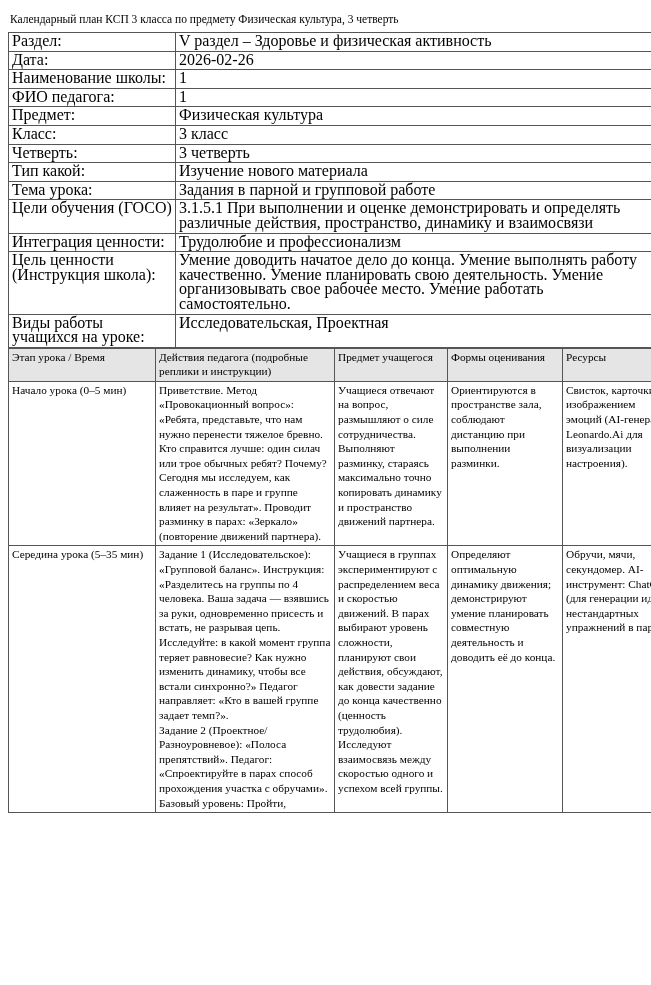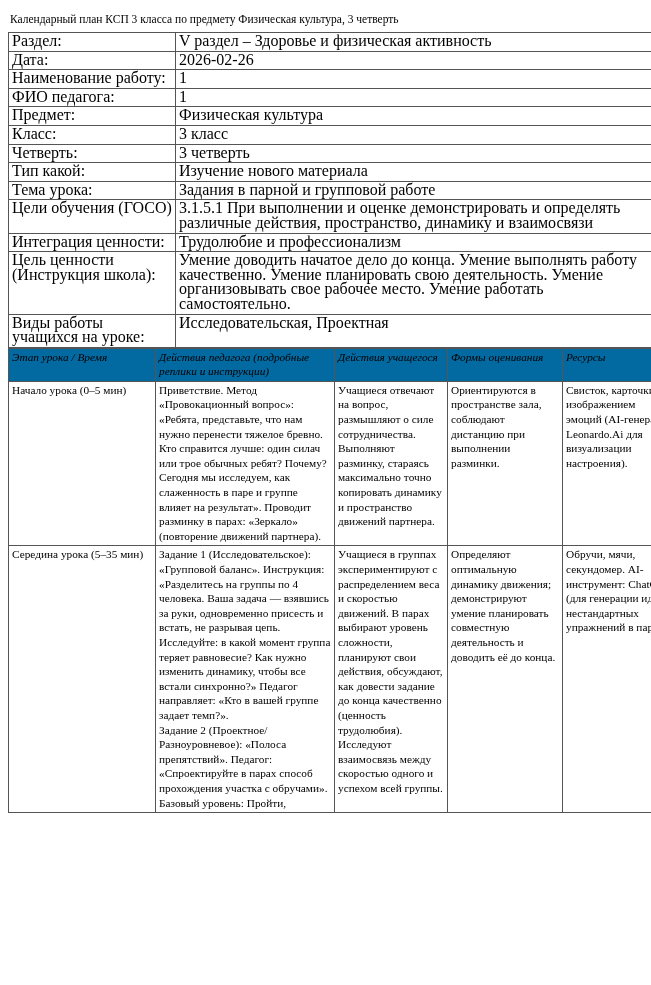--- a/index.html
+++ b/index.html
@@ -63,22 +63,21 @@
     border: 1px solid #555;
     vertical-align: top;
     padding: 1px 3px 2px 3px;
     font-size: 11.3px;
     line-height: 14.6px;
     text-align: left;
     font-weight: normal;
     overflow: visible;
   }
   table.t-flow thead th {
-    background: #0369a1;
-    font-style: italic;
+    background: #e5e5e5;
   }
   table.t-flow .c1 { width: 140px; }
   table.t-flow .c2 { width: 172px; }
   table.t-flow .c3 { width: 106px; }
   table.t-flow .c4 { width: 108px; margin-left: 36px; }
   table.t-flow .c5 { width: 107px; }
   .hdr-cell { white-space: pre-line; }
   .body-cell { white-space: pre-line; }
 </style>
 </head>
@@ -92,21 +91,21 @@
     <tbody>
       <tr>
         <td class="k">Раздел:</td>
         <td class="v">V раздел – Здоровье и физическая активность</td>
       </tr>
       <tr>
         <td class="k">Дата:</td>
         <td class="v">2026-02-26</td>
       </tr>
       <tr>
-        <td class="k">Наименование работу:</td>
+        <td class="k">Наименование школы:</td>
         <td class="v">1</td>
       </tr>
       <tr>
         <td class="k">ФИО педагога:</td>
         <td class="v">1</td>
       </tr>
       <tr>
         <td class="k">Предмет:</td>
         <td class="v">Физическая культура</td>
       </tr>
@@ -144,21 +143,21 @@
       </tr>
     </tbody>
   </table>
 
 
   <table class="t-flow">
     <thead>
       <tr>
         <th class="c1 hdr-cell">Этап урока / Время</th>
         <th class="c2 hdr-cell">Действия педагога (подробные реплики и инструкции)</th>
-        <th class="c3 hdr-cell">Действия учащегося</th>
+        <th class="c3 hdr-cell">Предмет учащегося</th>
         <th class="c4 hdr-cell">Формы оценивания</th>
         <th class="c5 hdr-cell">Ресурсы</th>
       </tr>
     </thead>
     <tbody>
       <tr>
         <td class="c1 body-cell">Начало урока (0–5 мин)</td>
         <td class="c2 body-cell">Приветствие. Метод «Провокационный вопрос»: «Ребята, представьте, что нам нужно перенести тяжелое бревно. Кто справится лучше: один силач или трое обычных ребят? Почему? Сегодня мы исследуем, как слаженность в паре и группе влияет на результат». Проводит разминку в парах: «Зеркало» (повторение движений партнера).</td>
         <td class="c3 body-cell">Учащиеся отвечают на вопрос, размышляют о силе сотрудничества. Выполняют разминку, стараясь максимально точно копировать динамику и пространство движений партнера.</td>
         <td class="c4 body-cell">Ориентируются в пространстве зала, соблюдают дистанцию при выполнении разминки.</td>

